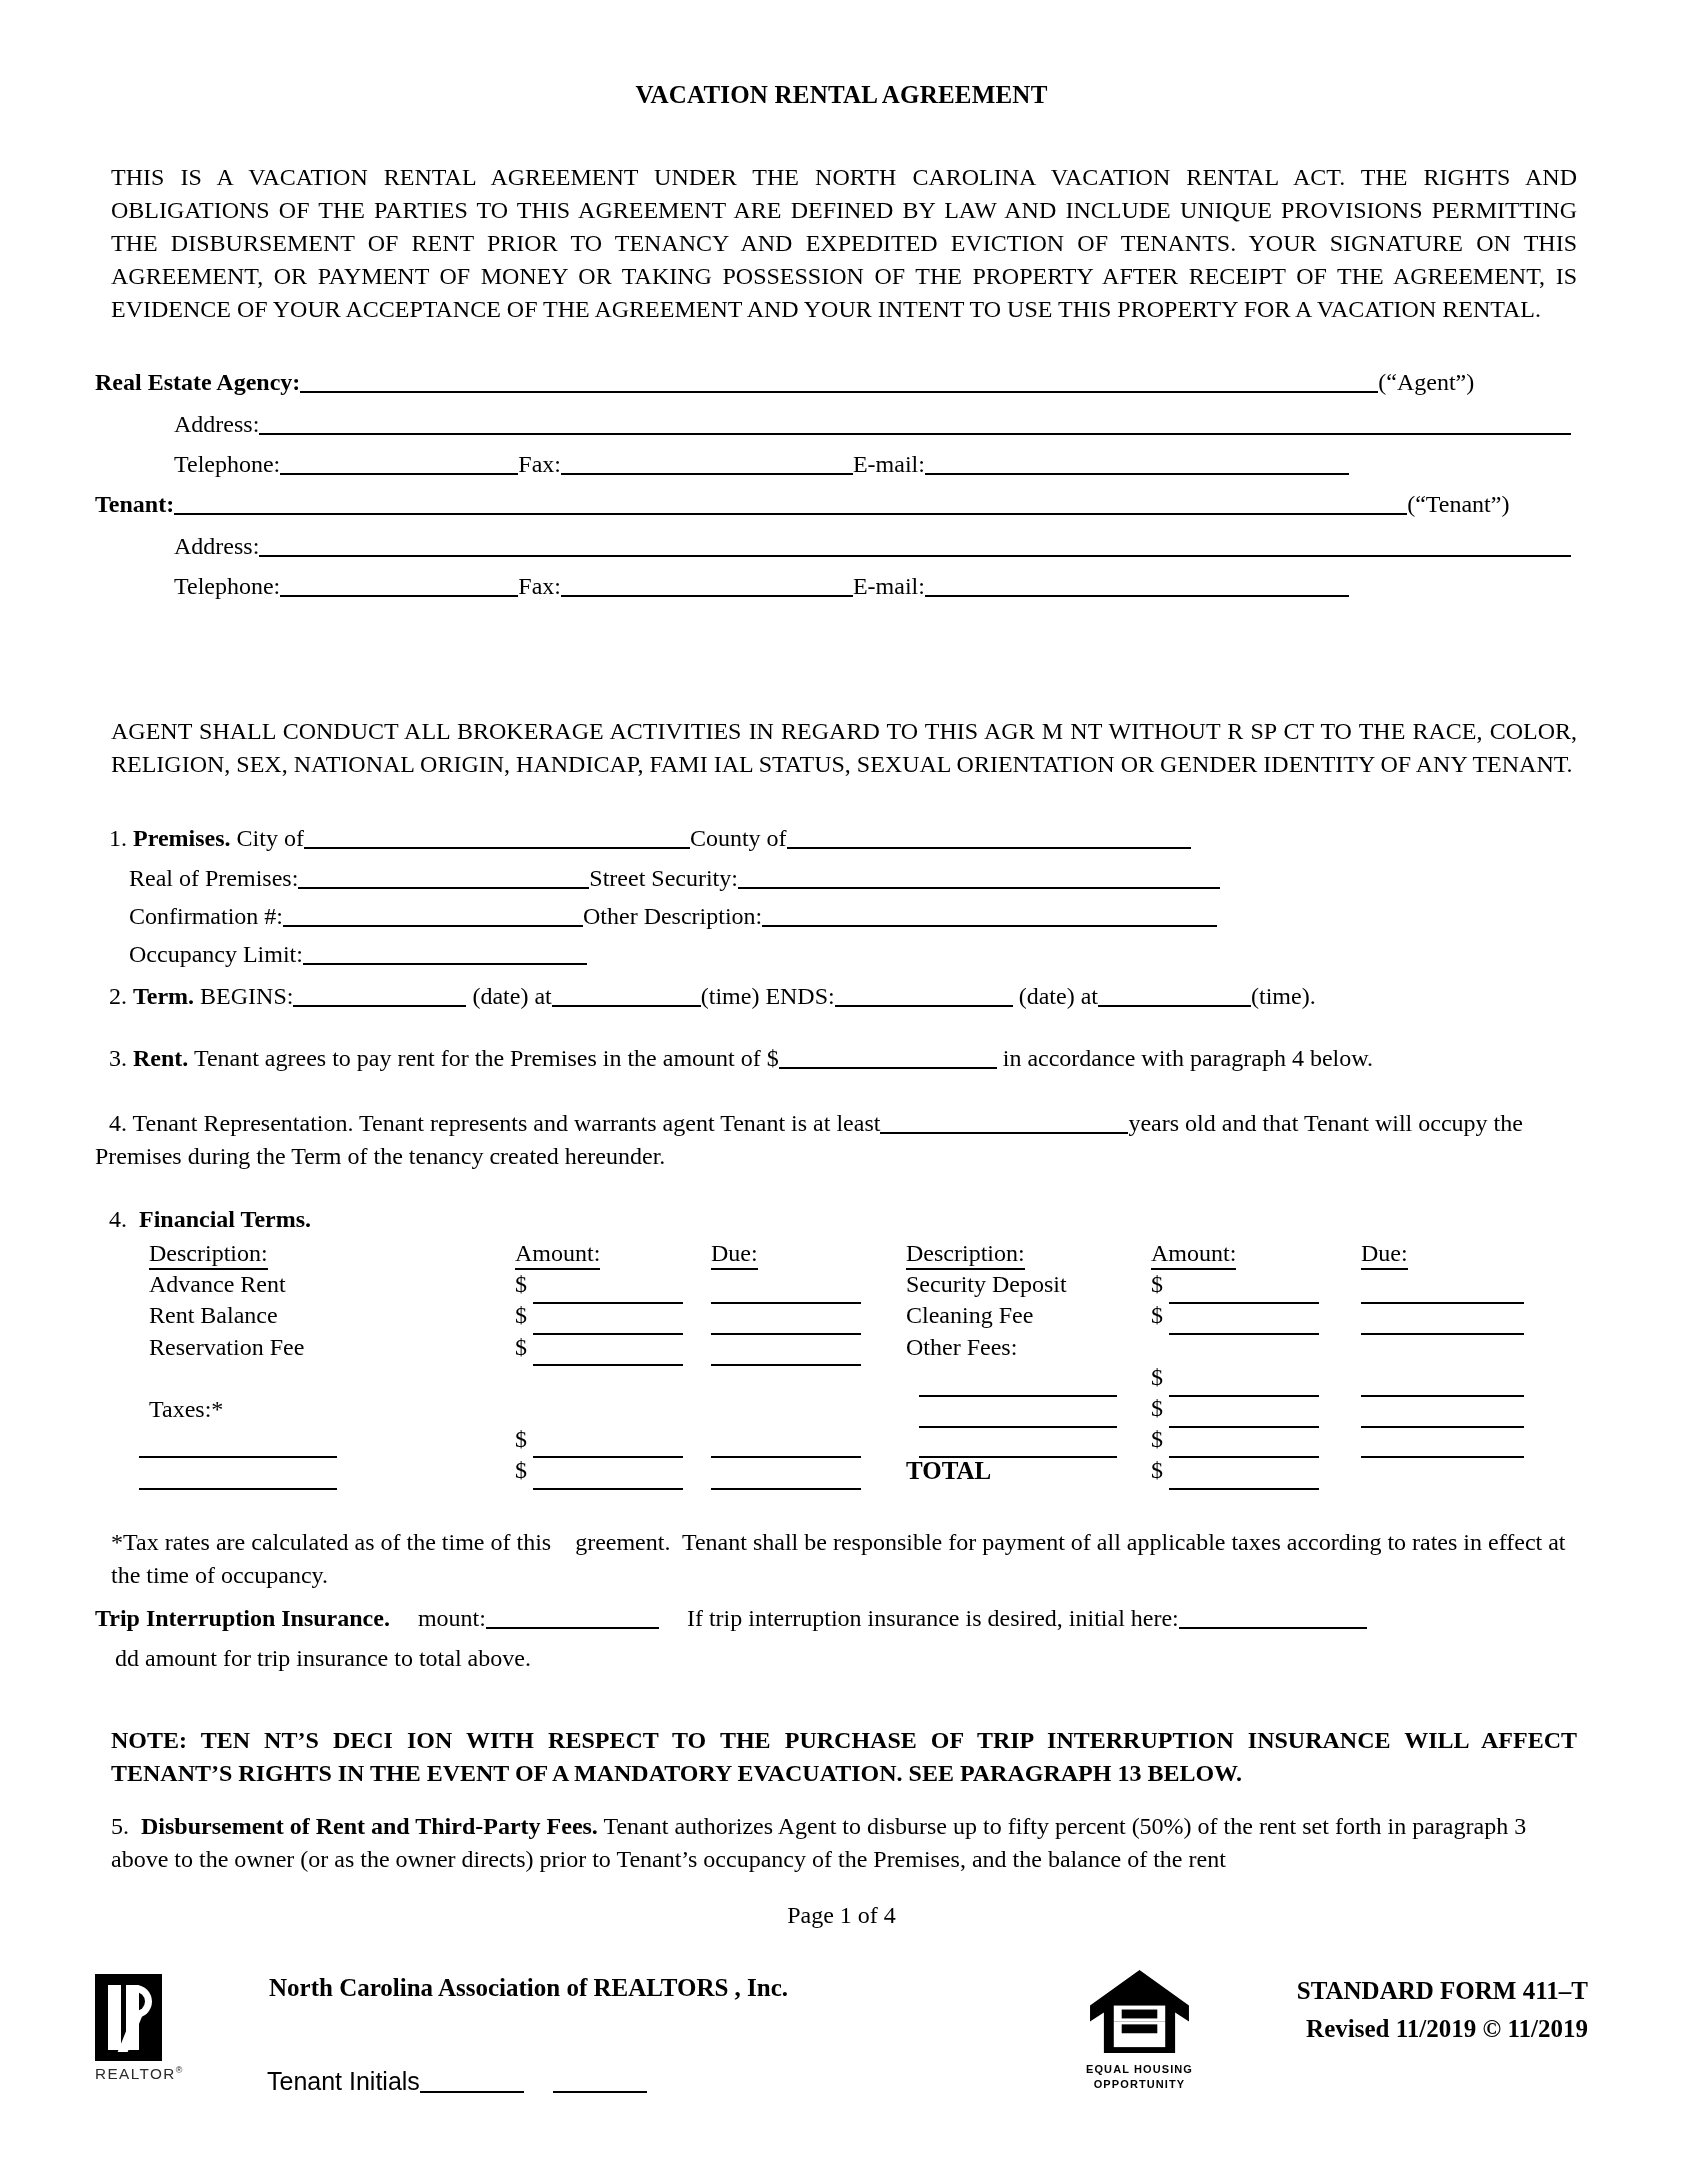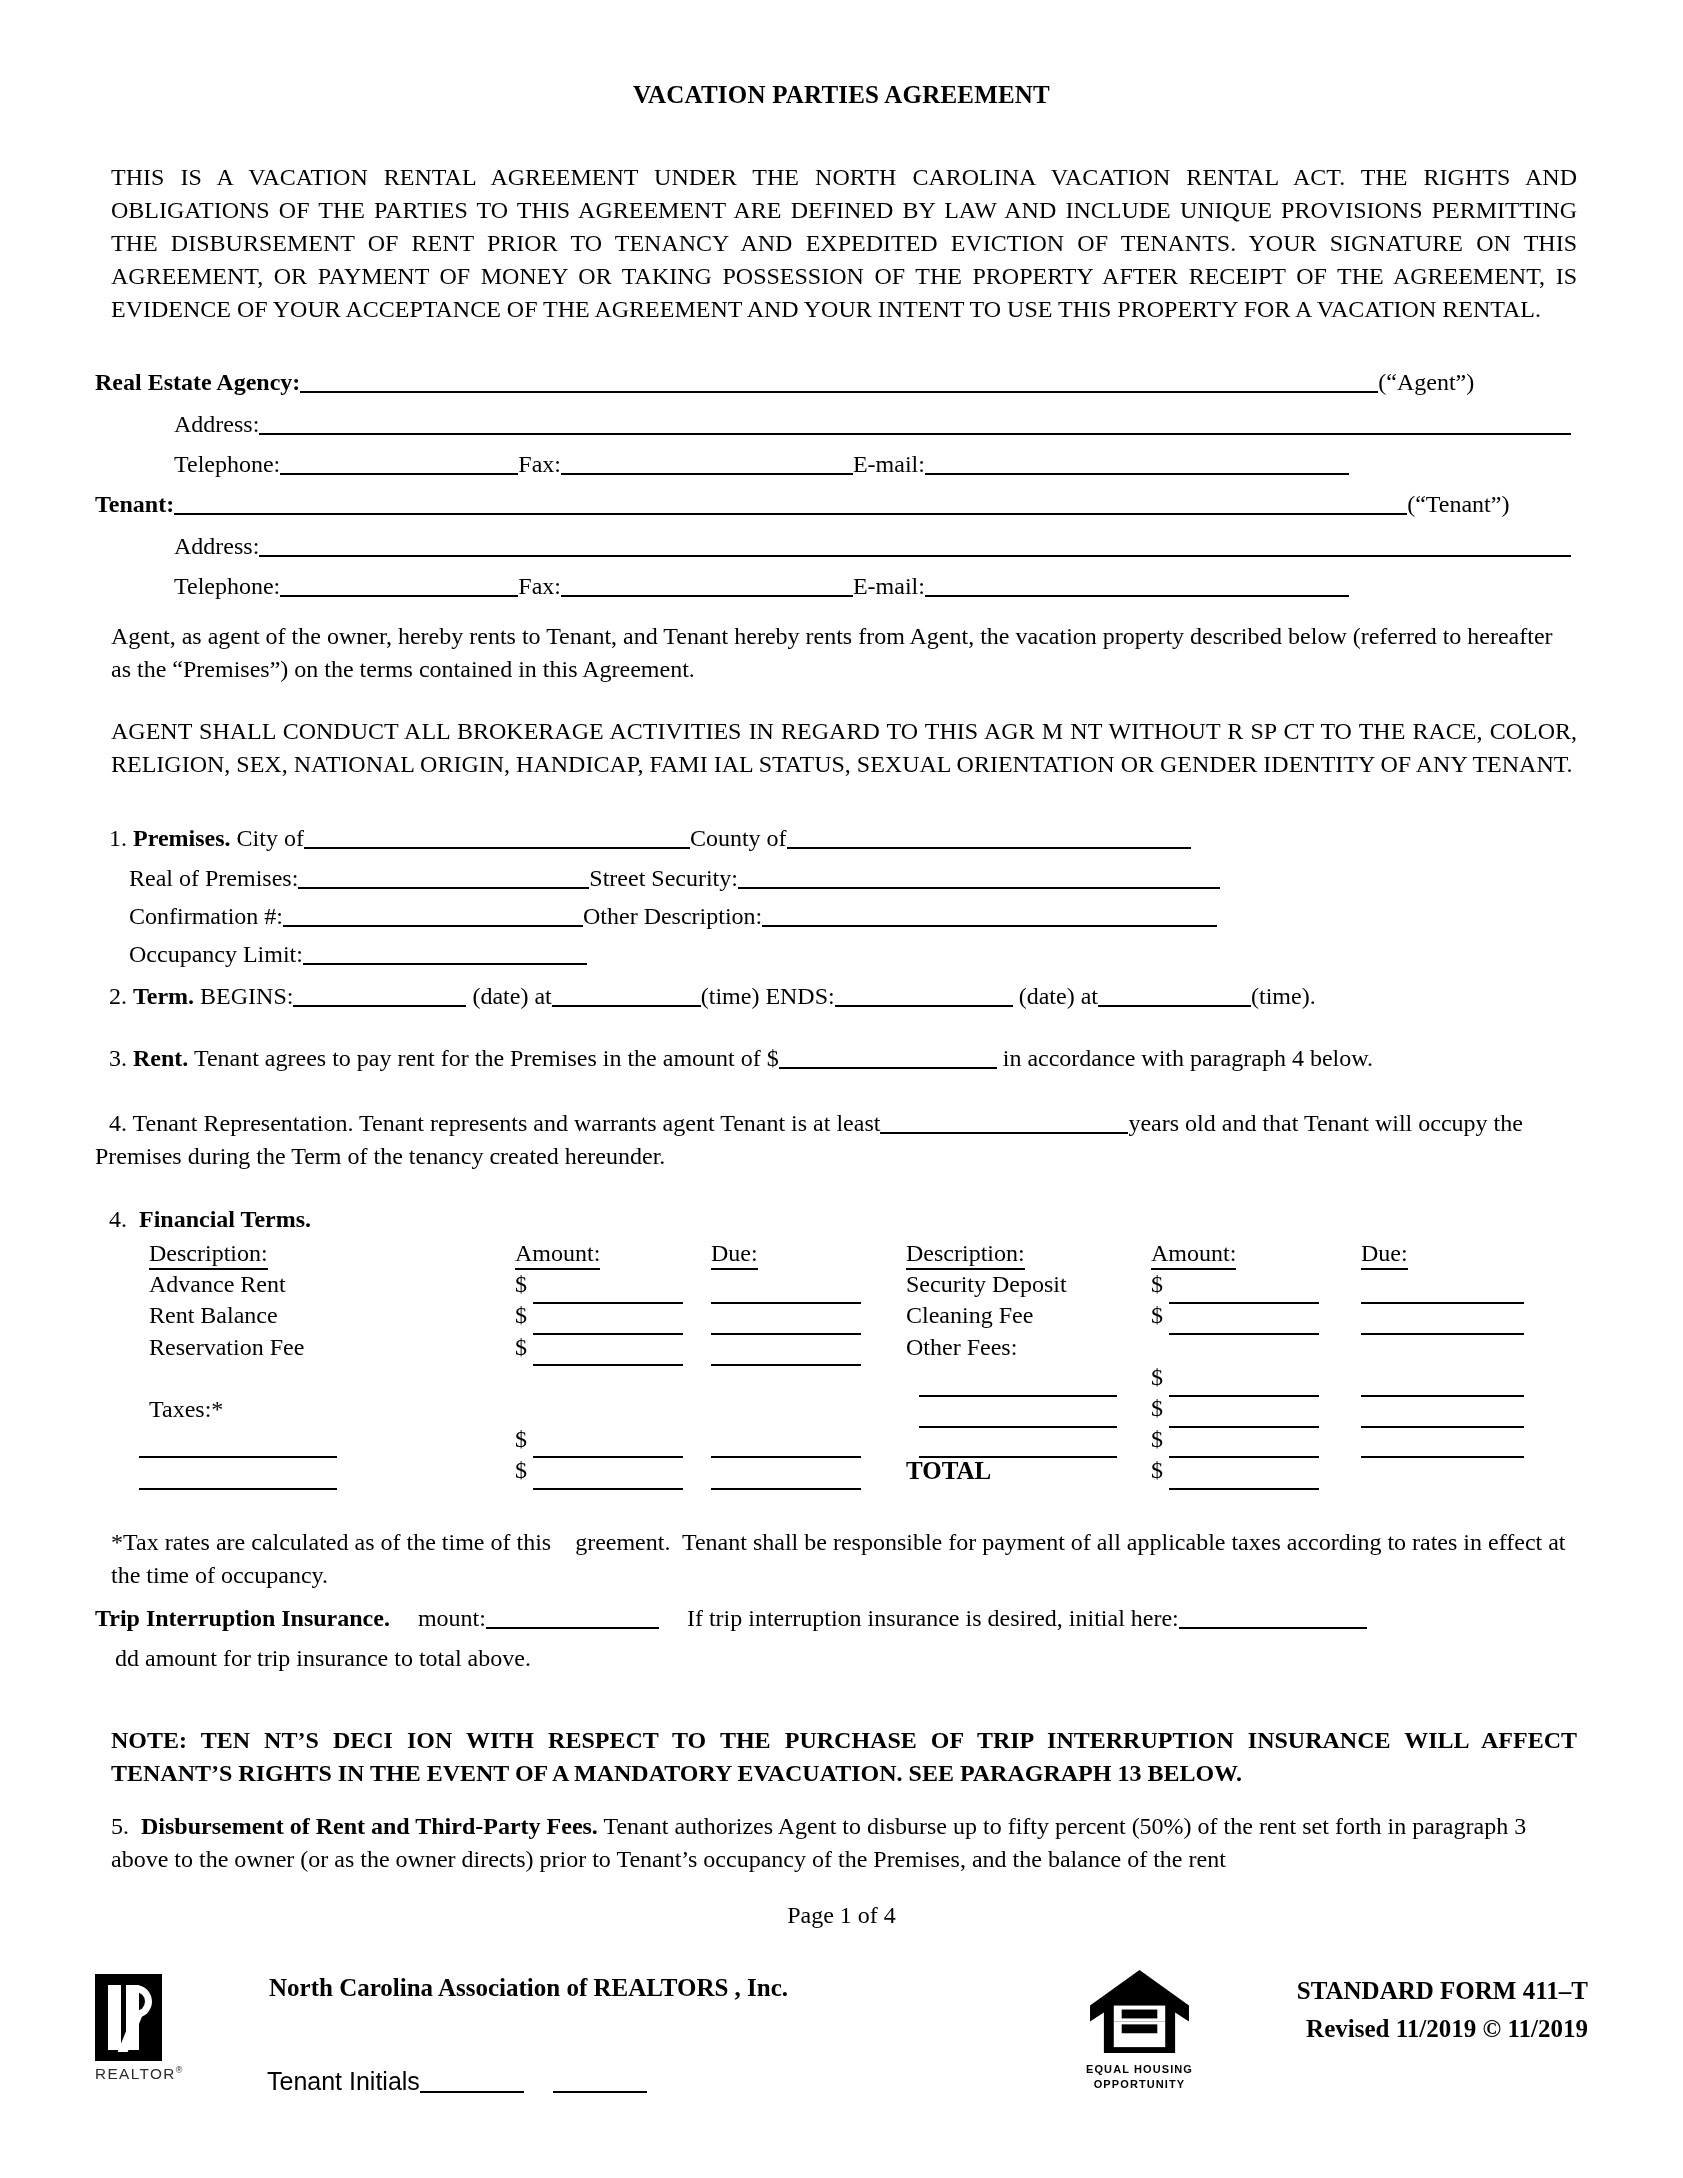--- a/index.html
+++ b/index.html
@@ -159,21 +159,21 @@
     font-size: 25px;
     white-space: nowrap;
   }
   .tenant-initials .ln { border-bottom-width: 2.4px; height: 23px; }
 </style>
 </head>
 <body>
 
 <div class="page">
 
-  <div class="doc-title">VACATION PARTIES AGREEMENT</div>
+  <div class="doc-title">VACATION RENTAL AGREEMENT</div>
 
   <div class="block" style="top:145px;">
     <p class="para caps">THIS IS A VACATION RENTAL AGREEMENT UNDER THE NORTH CAROLINA VACATION RENTAL ACT. THE RIGHTS AND OBLIGATIONS OF THE PARTIES TO THIS AGREEMENT ARE DEFINED BY LAW AND INCLUDE UNIQUE PROVISIONS PERMITTING THE DISBURSEMENT OF RENT PRIOR TO TENANCY AND EXPEDITED EVICTION OF TENANTS. YOUR SIGNATURE ON THIS AGREEMENT, OR PAYMENT OF MONEY OR TAKING POSSESSION OF THE PROPERTY AFTER RECEIPT OF THE AGREEMENT, IS EVIDENCE OF YOUR ACCEPTANCE OF THE AGREEMENT AND YOUR INTENT TO USE THIS PROPERTY FOR A VACATION RENTAL.</p>
   </div>
 
   <div class="block" style="top:366px;">
 
     <div class="row" style="height:42px;">
       <span class="bold">Real Estate Agency:</span><span class="ln" style="width:1078px;"></span><span>(“Agent”)</span>
     </div>
@@ -192,23 +192,20 @@
 
     <div class="row" style="height:40px; padding-left:79px;">
       <span>Address:</span><span class="ln" style="width:1312px;"></span>
     </div>
 
     <div class="row" style="height:40px; padding-left:79px;">
       <span>Telephone:</span><span class="ln" style="width:238px;"></span><span>Fax:</span><span class="ln" style="width:292px;"></span><span>E-mail:</span><span class="ln" style="width:424px;"></span>
     </div>
   </div>
 
-  <div class="block" style="top:604px;">
-    <p class="para nojust">Agent, as agent of the owner, hereby rents to Tenant, and Tenant hereby rents from Agent, the vacation property described below (referred to hereafter as the “Premises”) on the terms contained in this Agreement.</p>
-  </div>
 
   <div class="block" style="top:699px;">
     <p class="para caps">AGENT SHALL CONDUCT ALL BROKERAGE ACTIVITIES IN REGARD TO THIS AGR M NT WITHOUT R SP CT TO THE RACE, COLOR, RELIGION, SEX, NATIONAL ORIGIN, HANDICAP, FAMI IAL STATUS, SEXUAL ORIENTATION OR GENDER IDENTITY OF ANY TENANT.</p>
   </div>
 
   <div class="block" style="top:822px; left:109px; width:1484px;">
     <div class="row" style="height:40px;">
       <span>1.</span>
       <span class="bold">Premises.</span>
       <span>City of</span><span class="ln" style="width:386px;"></span><span>County of</span><span class="ln" style="width:404px;"></span>

